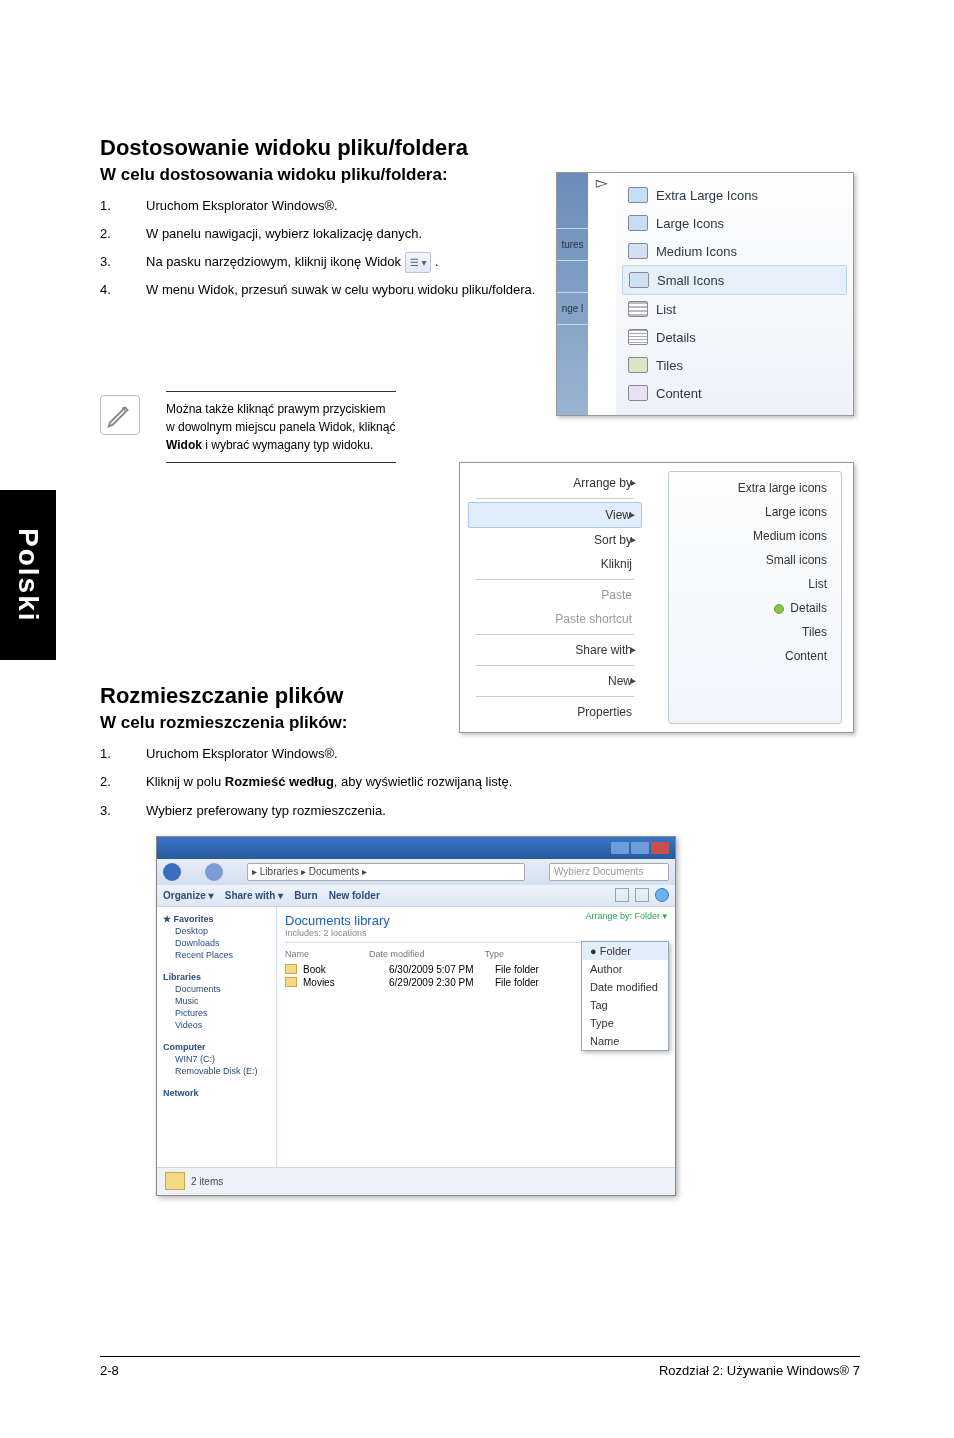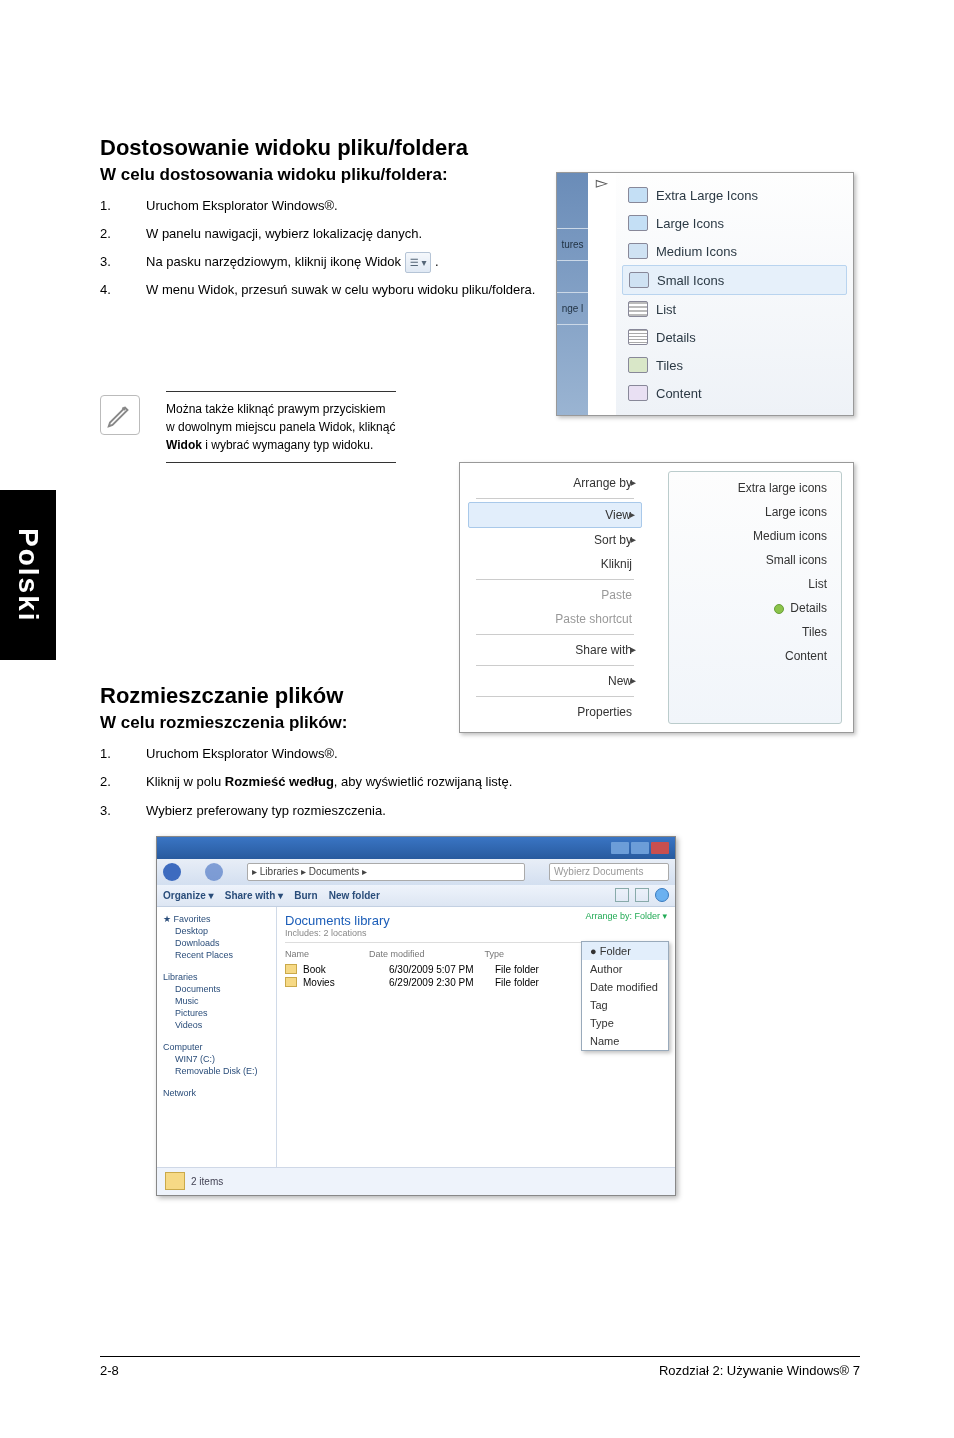--- a/index.html
+++ b/index.html
@@ -129,21 +129,21 @@
     .ex-addr .nav{width:18px;height:18px;border-radius:50%;background:#3d6bbf;display:inline-block;}
     .ex-addr .path{flex:1;background:#fff;height:18px;border:1px solid #aaa;border-radius:2px;display:flex;align-items:center;padding:0 4px;color:#444;}
     .ex-addr .srch{width:120px;background:#fff;height:18px;border:1px solid #aaa;border-radius:2px;color:#999;display:flex;align-items:center;padding:0 4px;}
     .ex-tool { background:linear-gradient(#eef3fb,#dde6f3); height:22px;border-bottom:1px solid #c3d0e2;display:flex;align-items:center;padding:0 6px;color:#2a4d7a;justify-content:space-between;font-weight:bold;}
     .ex-tool .r { display:flex;align-items:center;gap:6px;}
     .ex-tool .ric{width:14px;height:14px;border:1px solid #8aa;display:inline-block;}
     .ex-body { display:flex; height: 260px; }
     .ex-nav { width:120px;border-right:1px solid #d0dae8;padding:6px;color:#2a4d7a; }
     .ex-nav .grp { margin-bottom: 10px; }
     .ex-nav .grp div { padding: 1px 0 1px 12px; font-size:9px; }
-    .ex-nav .grp .hd { padding-left:0; color:#2a4d7a; font-weight:normal; }
+    .ex-nav .grp .hd { padding-left:0; color:#2a4d7a; font-weight:bold; }
     .ex-main { flex:1; padding: 6px 8px; position:relative; }
     .ex-main .lib-hd { color:#1b5db8; font-size:13px; }
     .ex-main .lib-sub { color:#888; font-size:9px; margin-bottom:6px; border-bottom:1px solid #ddd; padding-bottom:4px;}
     .ex-arrange { position:absolute; right:8px; top:4px; font-size:9px; color:#2a5; text-align:right;}
     .ex-cols { color:#777; font-size:9px; display:flex; gap: 60px; margin-bottom:4px; }
     .ex-items div { display:flex; align-items:center; gap: 6px; padding:1px 0; }
     .ex-items .fico{width:12px;height:10px;background:#f6d985;border:1px solid #caa94a;display:inline-block;}
     .arr-menu { position:absolute; right: 6px; top:22px; width:88px; background:#fff; border:1px solid #9ab; box-shadow:2px 2px 4px rgba(0,0,0,.25); font-size:11px;margin-top:12px; }
     .arr-menu div{ padding: 3px 8px; color:#333; }
     .arr-menu .sel{ background:#e2eefb; }

